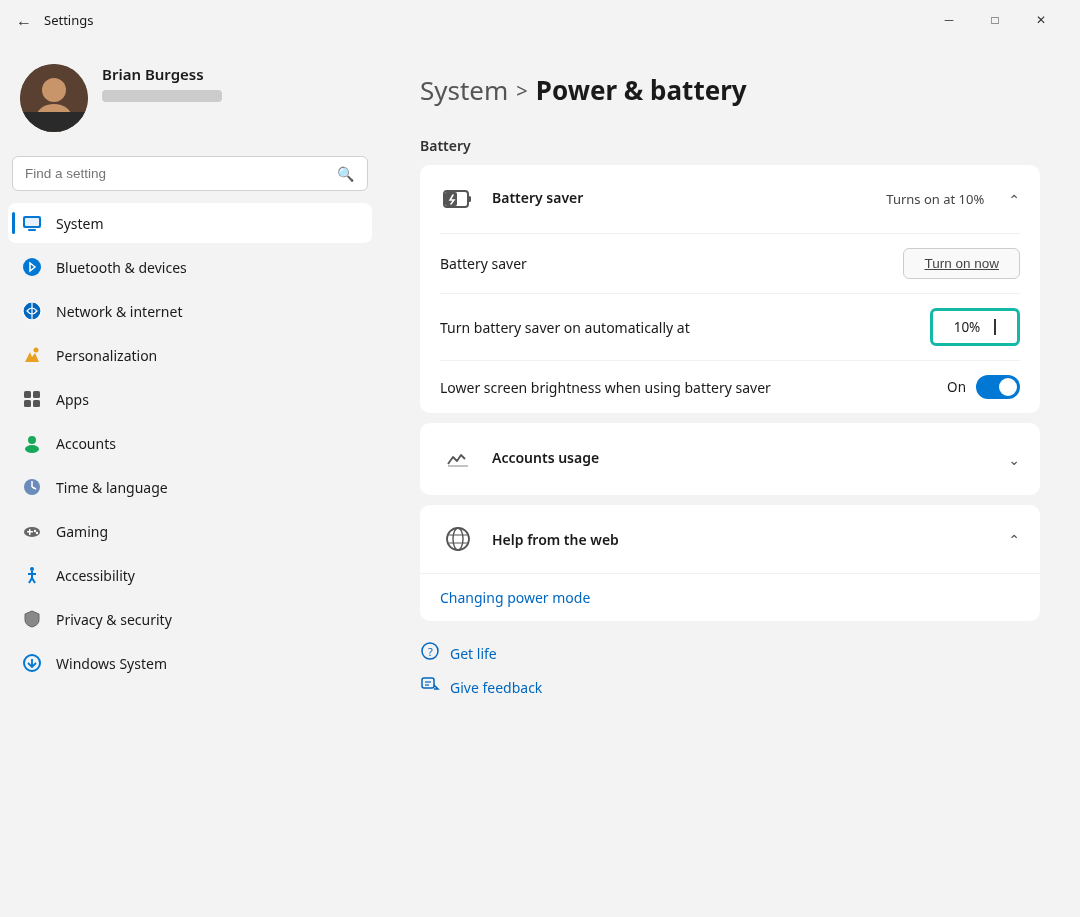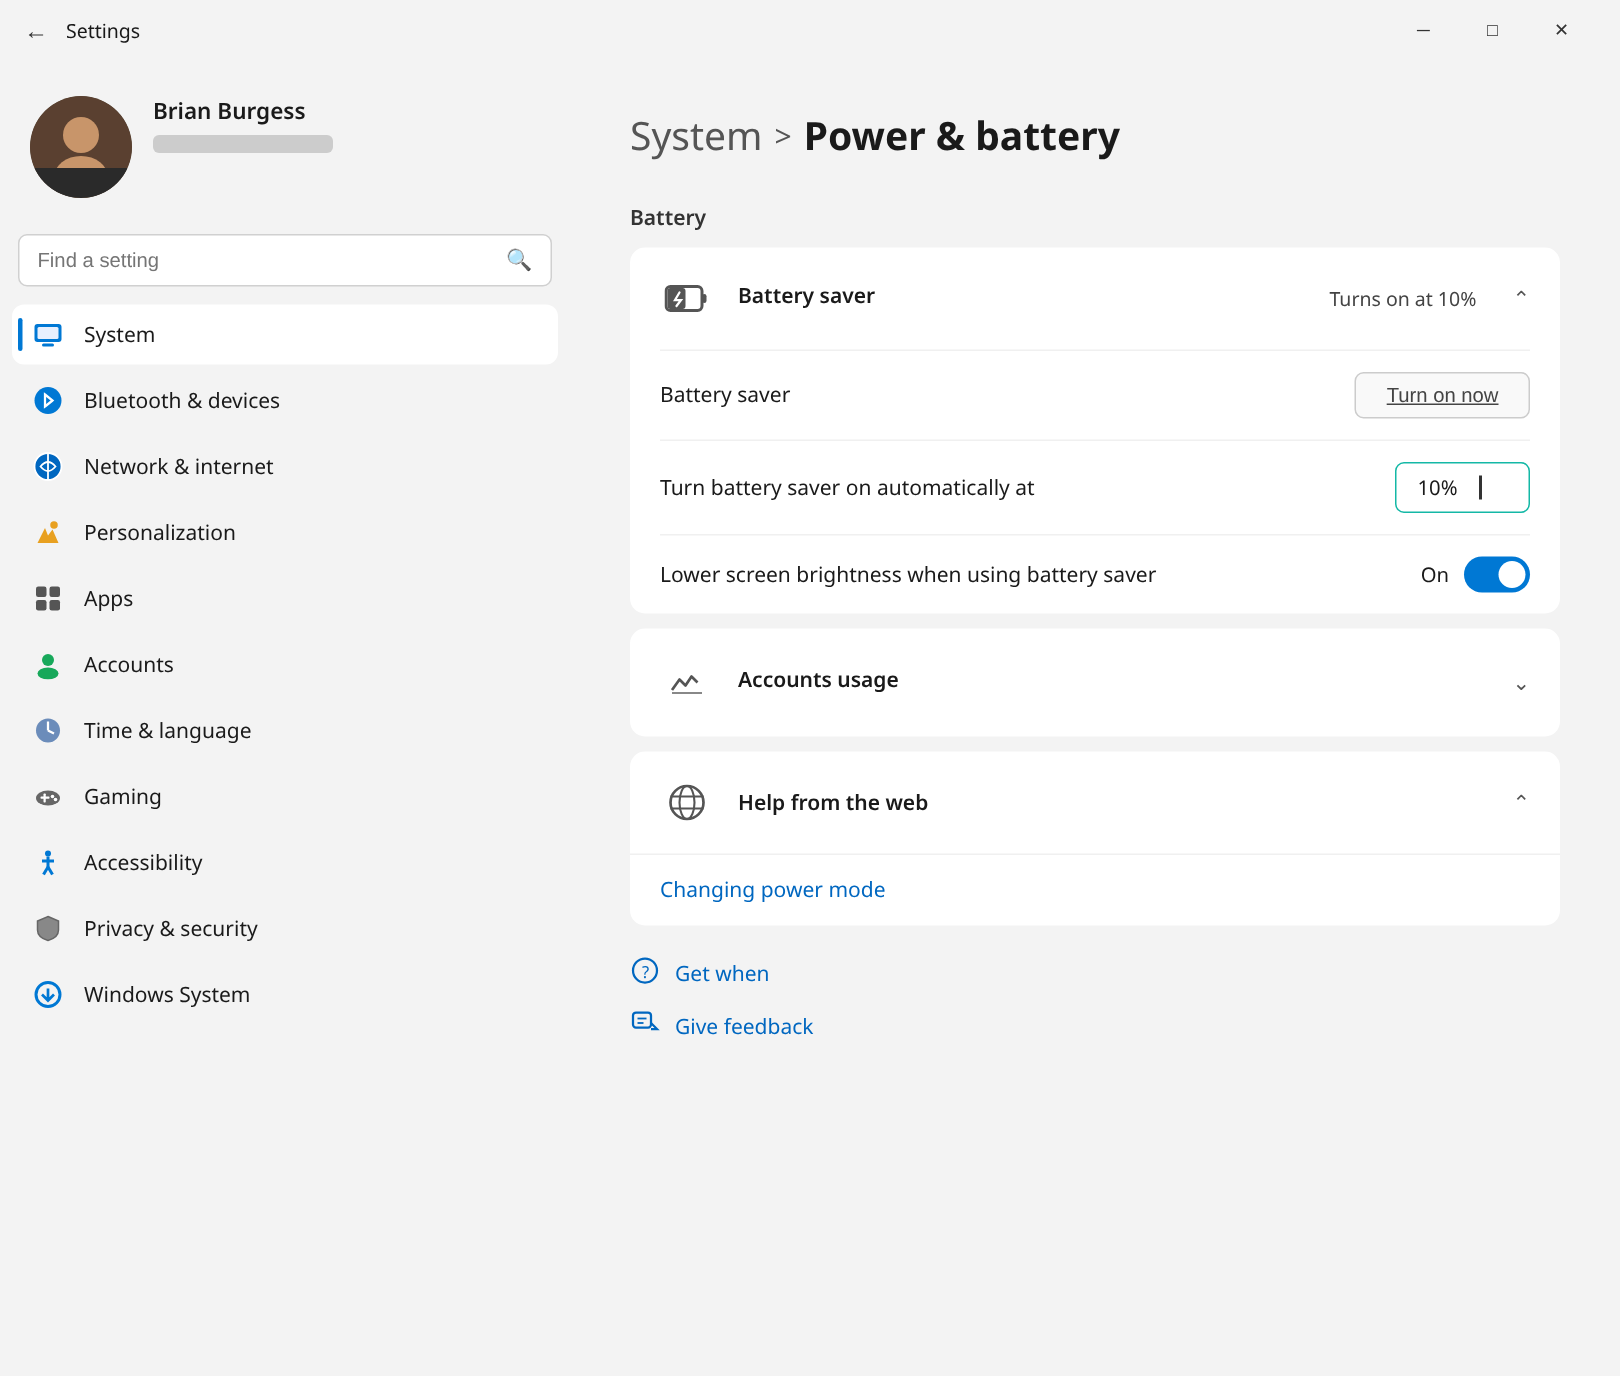--- a/index.html
+++ b/index.html
@@ -257,32 +257,32 @@
       border-radius: 6px;
       padding: 7px 20px;
       font-size: 13.5px;
       color: #444;
       cursor: pointer;
       text-decoration: underline;
     }
 
     
     .dropdown-select {
-      border: 1px solid #14b8a6;
+      border: 3px solid #14b8a6;
       border-radius: 6px;
       padding: 7px 14px;
       font-size: 13.5px;
       background: white;
       color: #1a1a1a;
       display: flex;
       align-items: center;
       gap: 10px;
       cursor: pointer;
       min-width: 90px;
-      justify-content: flex-start;
+      justify-content: center;
     }
 
     
     .toggle-wrap {
       display: flex;
       align-items: center;
       gap: 10px;
     }
     .toggle-label {
       font-size: 13.5px;
@@ -624,21 +624,21 @@
     </div>
 
     <div class="bottom-links">
       <a class="bottom-link">
         <span>
           <svg width="20" height="20" viewBox="0 0 20 20">
             <circle cx="10" cy="10" r="8" stroke="#0067c0" stroke-width="1.5" fill="none"></circle>
             <text x="8" y="15" font-size="11" fill="#0067c0">?</text>
           </svg>
         </span>
-        <span>Get when</span>
+        <span>Get life</span>
       </a>
       <a class="bottom-link">
         <span>
           <svg width="20" height="20" viewBox="0 0 20 20">
             <rect x="2" y="3" width="12" height="10" rx="2" stroke="#0067c0" stroke-width="1.5" fill="none"></rect>
             <path d="M14 10 L18 14 L14 14" stroke="#0067c0" stroke-width="1.5" fill="none"></path>
             <line x1="5" y1="7" x2="11" y2="7" stroke="#0067c0" stroke-width="1.2"></line>
             <line x1="5" y1="10" x2="9" y2="10" stroke="#0067c0" stroke-width="1.2"></line>
           </svg>
         </span>

